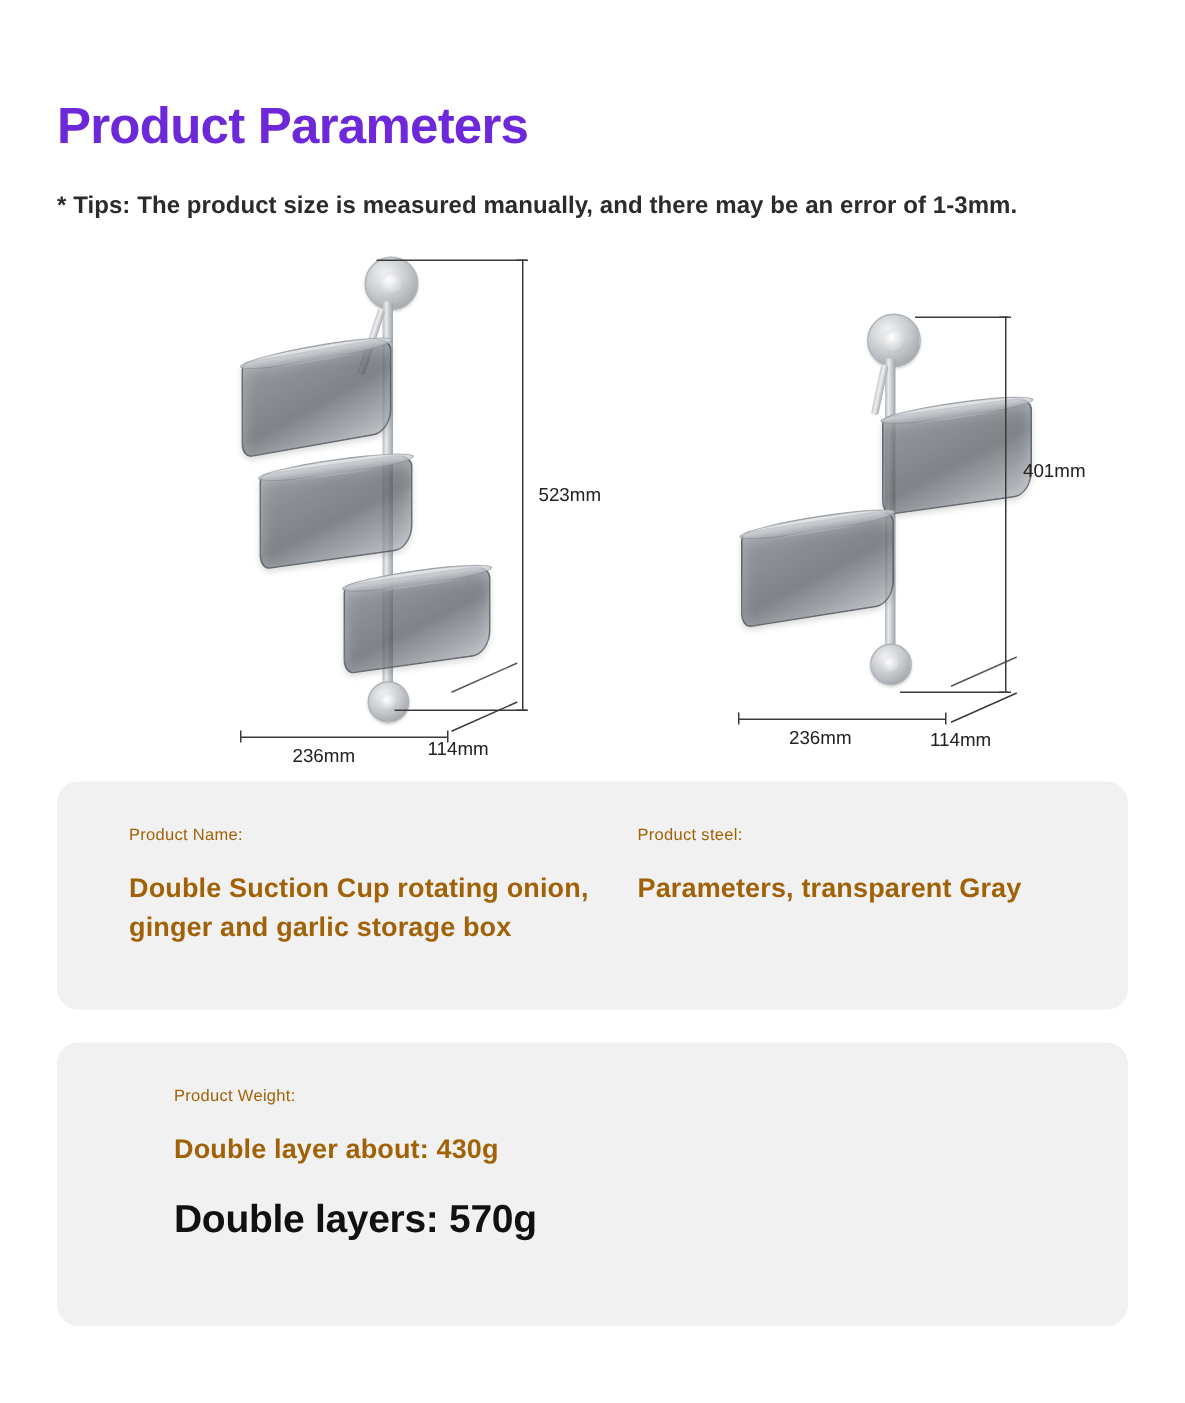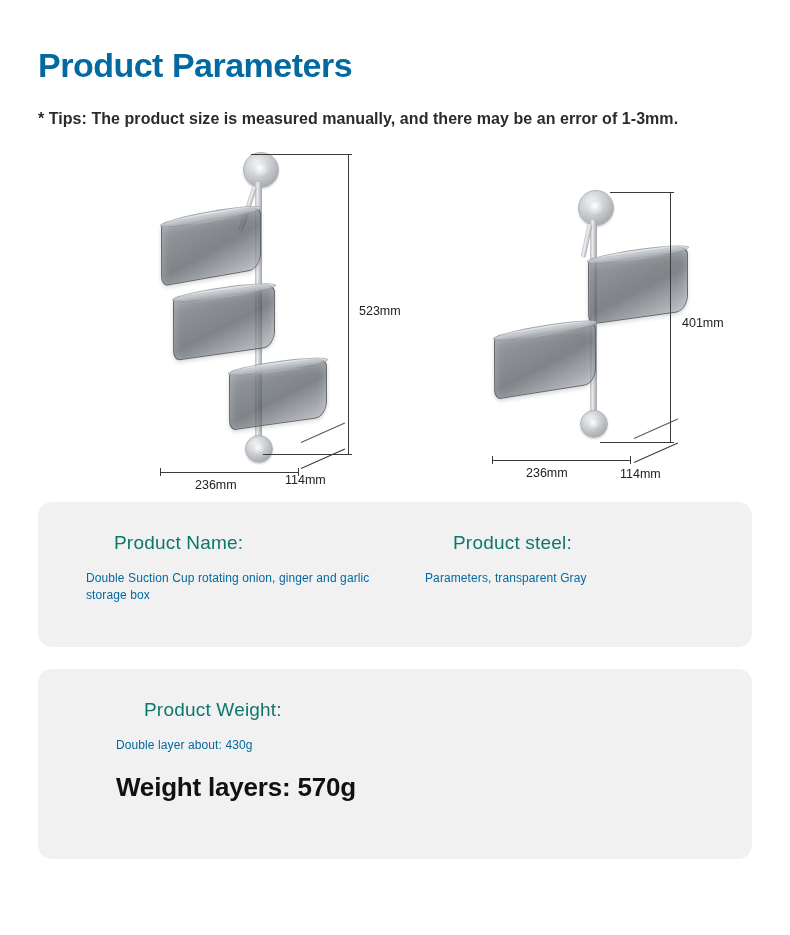--- a/index.html
+++ b/index.html
@@ -19,22 +19,22 @@
     position: relative;
     width: 790px;
     height: 935px;
     box-sizing: border-box;
     padding: 0 38px;
   }
   .title {
     font-size: 34px;
     font-weight: bold;
     letter-spacing: -0.5px;
-    margin: 46px 0 0 0;
-    color: #0369a1;
+    margin: 65px 0 0 0;
+    color: #6d28d9;
   }
   .tips {
     margin-top: 25px;
     font-size: 16px;
     font-weight: bold;
     color: #2b2b2b;
     letter-spacing: 0.05px;
   }
 
   
@@ -131,30 +131,29 @@
     border-radius: 14px;
     position: relative;
     box-sizing: border-box;
     padding: 30px 48px;
   }
   .card + .card { margin-top: 22px; }
   .card-row { display: flex; }
   .col { flex: 0 0 50%; box-sizing: border-box; }
   .col.right { padding-left: 30px; }
   .field-label {
-    font-size: 19px;
-    color: #0f766e;
+    font-size: 11px;
+    color: #a16207;
     letter-spacing: .2px;
     margin-bottom: 16px;
-    margin-left: 28px;
   }
   .field-value {
-    font-size: 12px;
-    font-weight: normal;
-    color: #0369a1;
+    font-size: 18px;
+    font-weight: bold;
+    color: #a16207;
     line-height: 1.45;
     letter-spacing: .1px;
   }
   .weight-line2 {
     font-size: 26px;
     font-weight: bold;
     color: #111;
     margin-top: 18px;
     letter-spacing: -.2px;
   }
@@ -232,21 +231,21 @@
         </div>
 
         <div class="suction small" style="left:122px; top:268px;"></div>
       </div>
 
       <div class="line v" style="left:212px; top:50px; height:250px;"></div>
       <div class="tick h" style="left:208px; top:50px;"></div>
       <div class="tick h" style="left:208px; top:300px;"></div>
       <div class="line h" style="left:152px; top:50px; width:62px;"></div>
       <div class="line h" style="left:142px; top:300px; width:72px;"></div>
-      <div class="dim-label" style="left:224px; top:174px;">401mm</div>
+      <div class="dim-label" style="left:224px; top:146px;">401mm</div>
 
       <div class="line h" style="left:34px; top:318px; width:138px;"></div>
       <div class="tick v" style="left:34px; top:314px;"></div>
       <div class="tick v" style="left:172px; top:314px;"></div>
       <div class="dim-label" style="left:68px; top:324px;">236mm</div>
 
       <div class="line diag" style="left:176px; top:320px; width:48px; transform:rotate(-24deg);"></div>
       <div class="line diag" style="left:176px; top:296px; width:48px; transform:rotate(-24deg); opacity:.85;"></div>
       <div class="dim-label" style="left:162px; top:325px;">114mm</div>
     </div>
@@ -263,18 +262,18 @@
         <div class="field-value">Parameters, transparent Gray</div>
       </div>
     </div>
   </div>
 
   <div class="card two">
     <div class="card-row">
       <div class="col right">
         <div class="field-label">Product Weight:</div>
         <div class="field-value">Double layer about: 430g</div>
-        <div class="weight-line2">Weight layers: 570g</div>
+        <div class="weight-line2">Double layers: 570g</div>
       </div>
     </div>
   </div>
 
 </div>
 
 </body></html>

